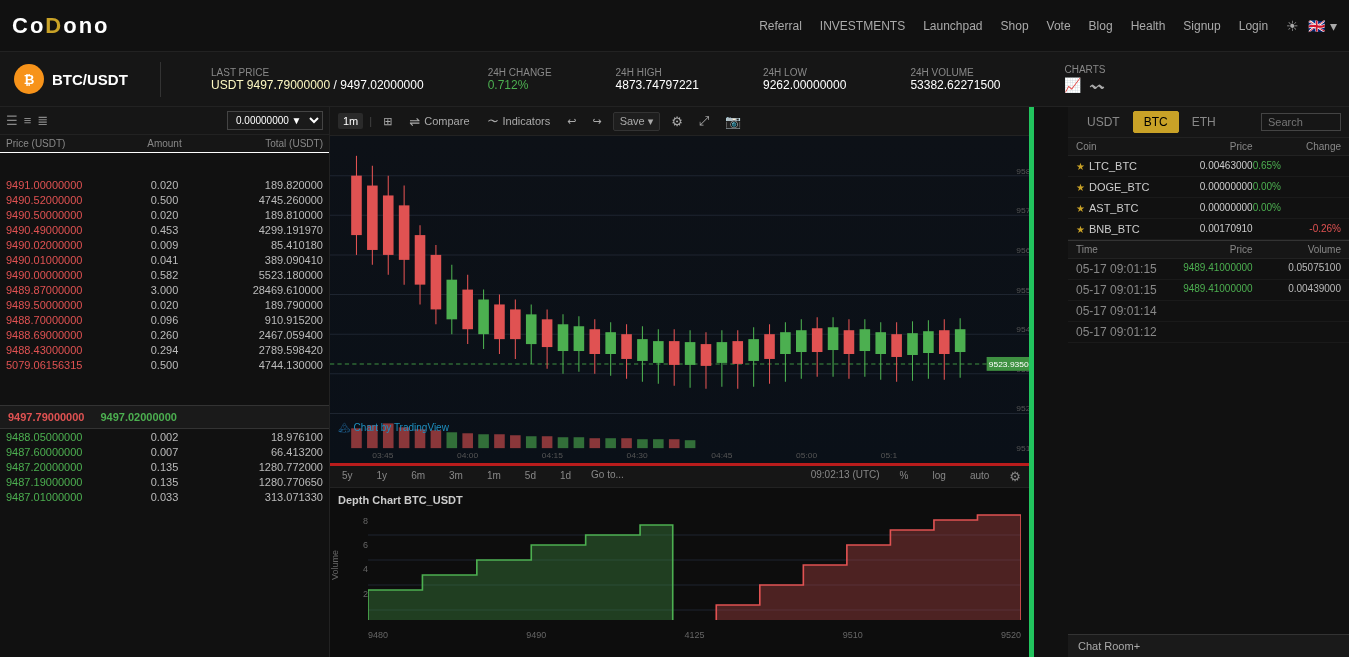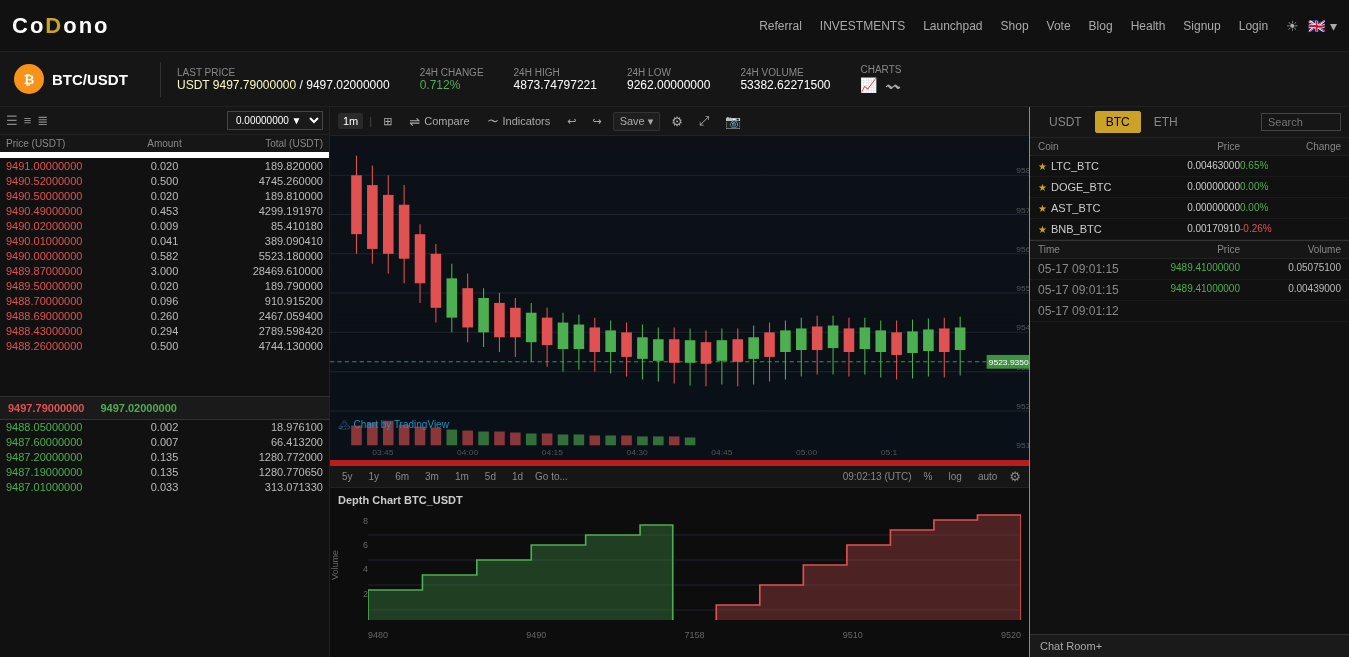--- a/index.html
+++ b/index.html
@@ -24,21 +24,21 @@
       display: flex; align-items: center; padding: 0 14px; height: 55px;
     }
     .ticker-pair { display: flex; align-items: center; gap: 8px; min-width: 130px; }
     .ticker-pair .btc-icon {
       width: 30px; height: 30px; border-radius: 50%; background: #f7931a;
       display: flex; align-items: center; justify-content: center;
       font-weight: bold; color: #fff; font-size: 13px;
     }
     .ticker-pair .pair-label { font-size: 15px; font-weight: bold; color: #fff; }
     .ticker-divider { width: 1px; height: 35px; background: #333; margin: 0 16px; }
-    .ticker-stat { display: flex; flex-direction: column; gap: 0; margin-right: 30px; }
+    .ticker-stat { display: flex; flex-direction: column; gap: 0; margin-right: 30px; margin-left: 34px; }
     .ticker-stat .ts-label { color: #888; font-size: 10px; text-transform: uppercase; }
     .ticker-stat .ts-value { color: #fff; font-size: 12px; }
     .ticker-stat .ts-value.green { color: #4caf50; }
     .charts-icons { display: flex; gap: 8px; align-items: center; color: #aaa; font-size: 18px; }
 
     
     #main { display: flex; height: calc(657px - 52px - 55px); }
 
     
     #orderbook {
@@ -51,25 +51,25 @@
       border-bottom: 1px solid #222; background: #161616;
     }
     .ob-toolbar-icon { color: #888; font-size: 13px; cursor: pointer; }
     .ob-amount-select {
       margin-left: auto; background: #1a1a1a; border: 1px solid #444;
       color: #fff; font-size: 10px; padding: 2px 4px; cursor: pointer;
     }
     .ob-headers {
       display: grid; grid-template-columns: 1fr 1fr 1fr;
       padding: 3px 6px; background: #161616;
-      border-bottom: 6px solid #ffffff; color: #888; font-size: 10px;
+      border-bottom: 1px solid #ffffff; color: #888; font-size: 10px;
     }
     .ob-headers span:last-child { text-align: right; }
     .ob-headers span:nth-child(2) { text-align: center; }
-    .ob-rows { flex: 1; overflow-y: auto; }
+    .ob-rows { flex: 1; overflow-y: auto; margin-top: 24px; }
     .ob-row {
       display: grid; grid-template-columns: 1fr 1fr 1fr;
       padding: 1.5px 6px; cursor: pointer;
     }
     .ob-row .price.red { color: #e05252; }
     .ob-row .price.green { color: #4caf50; }
     .ob-row .amount { text-align: center; color: #bbb; }
     .ob-row .total { text-align: right; color: #bbb; }
     .ob-mid {
       background: #1a1a1a; padding: 5px 8px;
@@ -110,22 +110,22 @@
     .chart-toolbar .icon-btn {
       color: #aaa; padding: 2px 5px; cursor: pointer; font-size: 13px;
     }
     .chart-main { flex: 1; background: #0d0d0d; position: relative; overflow: hidden; }
     .chart-placeholder {
       width: 100%; height: 100%;
       background: linear-gradient(180deg, #0d1117 0%, #0a1018 100%);
       position: relative; overflow: hidden;
     }
     .chart-bottom-bar {
-      display: flex; align-items: center; gap: 8px;
-      padding: 3px 8px; background: #161616; border-top: 6px solid #b91c1c;
+      display: flex; align-items: flex-start; gap: 16px;
+      padding: 3px 8px; background: #161616; border-top: 3px solid #b91c1c;
       font-size: 10px; color: #888;
     }
     .chart-bottom-bar .tf-btn { color: #888; cursor: pointer; padding: 1px 4px; }
     .chart-bottom-bar .go-to { color: #888; cursor: pointer; }
     .chart-bottom-bar .time-display { margin-left: auto; }
     .chart-bottom-bar .icon-btn { cursor: pointer; font-size: 13px; }
 
     
     .depth-chart-area {
       height: 170px; background: #0d0d0d; border-top: 1px solid #222;
@@ -139,21 +139,21 @@
     }
     .depth-svg { position: absolute; left: 30px; right: 0; top: 0; bottom: 20px; }
     .depth-x-axis {
       position: absolute; left: 30px; right: 0; bottom: 0; height: 20px;
       display: flex; justify-content: space-between; color: #666; font-size: 9px; align-items: flex-end;
     }
 
     
     #right-panel {
       width: 320px; min-width: 320px; background: #111;
-      border-left: 1px solid #22c55e; display: flex; flex-direction: column;
+      border-left: 5px solid #22c55e; display: flex; flex-direction: column; padding-left: 34px;
     }
     .rp-tabs {
       display: flex; align-items: center; gap: 2px;
       padding: 4px 8px; background: #161616; border-bottom: 1px solid #222;
     }
     .rp-tab {
       padding: 3px 10px; cursor: pointer; color: #888; font-size: 12px;
       border: 1px solid transparent; border-radius: 2px;
     }
     .rp-tab.active { color: #000; background: #c9a227; border-color: #c9a227; }
@@ -168,21 +168,21 @@
     }
     .rp-coin-rows { flex: 0 0 auto; }
     .rp-coin-row {
       display: grid; grid-template-columns: 1fr 1fr 1fr;
       padding: 4px 8px; border-bottom: 1px solid #1a1a1a; cursor: pointer;
     }
     .rp-coin-name { display: flex; align-items: center; gap: 4px; }
     .star { color: #c9a227; font-size: 10px; }
     .rp-price { color: #ccc; text-align: right; font-size: 10px; }
     .rp-change.pos { color: #4caf50; text-align: left; font-size: 10px; }
-    .rp-change.neg { color: #e05252; text-align: left; font-size: 10px; }
+    .rp-change.neg { color: #e05252; text-align: right; font-size: 10px; }
 
     .rp-divider { height: 1px; background: #333; }
     .recent-trades-section { flex: 1; display: flex; flex-direction: column; overflow: hidden; }
     .rt-header {
       padding: 5px 8px; background: #161616; border-top: 1px solid #222;
       border-bottom: 1px solid #222; color: #ccc; font-size: 11px; font-weight: bold;
     }
     .rt-col-headers {
       display: grid; grid-template-columns: 1fr 1fr 1fr;
       padding: 3px 8px; background: #161616; border-bottom: 1px solid #222;
@@ -349,21 +349,21 @@
     <span class="price red">9488.69000000</span>
     <span class="amount">0.260</span>
     <span class="total">2467.059400</span>
   </div>
         <div class="ob-row">
     <span class="price red">9488.43000000</span>
     <span class="amount">0.294</span>
     <span class="total">2789.598420</span>
   </div>
         <div class="ob-row">
-    <span class="price red">9488.26000000</span>
+    <span class="price red">5079.06156315</span>
     <span class="amount">0.500</span>
     <span class="total">4744.130000</span>
   </div>
       </div>
     <div class="ob-mid">
       <div class="mid-prices">
         <span class="red">9497.79000000</span>
         <span class="green">9497.02000000</span>
       </div>
     </div>
@@ -642,21 +642,21 @@
             <line x1="0" y1="100" x2="600" y2="100" stroke="#1e2530" stroke-width="1"></line>
 
             <polyline points="0,110 0,80 50,80 50,65 100,65 100,50 150,50 150,35 200,35 200,25 250,25 250,15 280,15 280,110" fill="rgba(76,175,80,0.3)" stroke="#4caf50" stroke-width="1.5"></polyline>
 
             <polyline points="320,110 320,95 360,95 360,75 400,75 400,55 440,55 440,35 480,35 480,20 520,20 520,10 560,10 560,5 600,5 600,110" fill="rgba(224,82,82,0.3)" stroke="#e05252" stroke-width="1.5"></polyline>
           </svg>
         </div>
         <div class="depth-x-axis">
           <span>9480</span>
           <span>9490</span>
-          <span>7158</span>
+          <span>4125</span>
           <span>9510</span>
           <span>9520</span>
         </div>
 
         <div style="position:absolute;left:-18px;top:50%;transform:rotate(-90deg) translateX(50%);color:#666;font-size:9px;">Volume</div>
       </div>
     </div>
   </div>
 
   <div id="right-panel">
@@ -722,20 +722,25 @@
     <span class="rt-time">05-17 09:01:15</span>
     <span class="rt-price" style="text-align:right">9489.41000000</span>
     <span class="rt-volume">0.05075100</span>
   </div>
           <div class="rt-row">
     <span class="rt-time">05-17 09:01:15</span>
     <span class="rt-price" style="text-align:right">9489.41000000</span>
     <span class="rt-volume">0.00439000</span>
   </div>
           <div class="rt-row">
+    <span class="rt-time">05-17 09:01:14</span>
+    <span class="rt-price" style="text-align:right"></span>
+    <span class="rt-volume"></span>
+  </div>
+          <div class="rt-row">
     <span class="rt-time">05-17 09:01:12</span>
     <span class="rt-price" style="text-align:right"></span>
     <span class="rt-volume"></span>
   </div>
         </div>
     </div>
 
     <div class="chat-room-btn">Chat Room+</div>
   </div>
 

